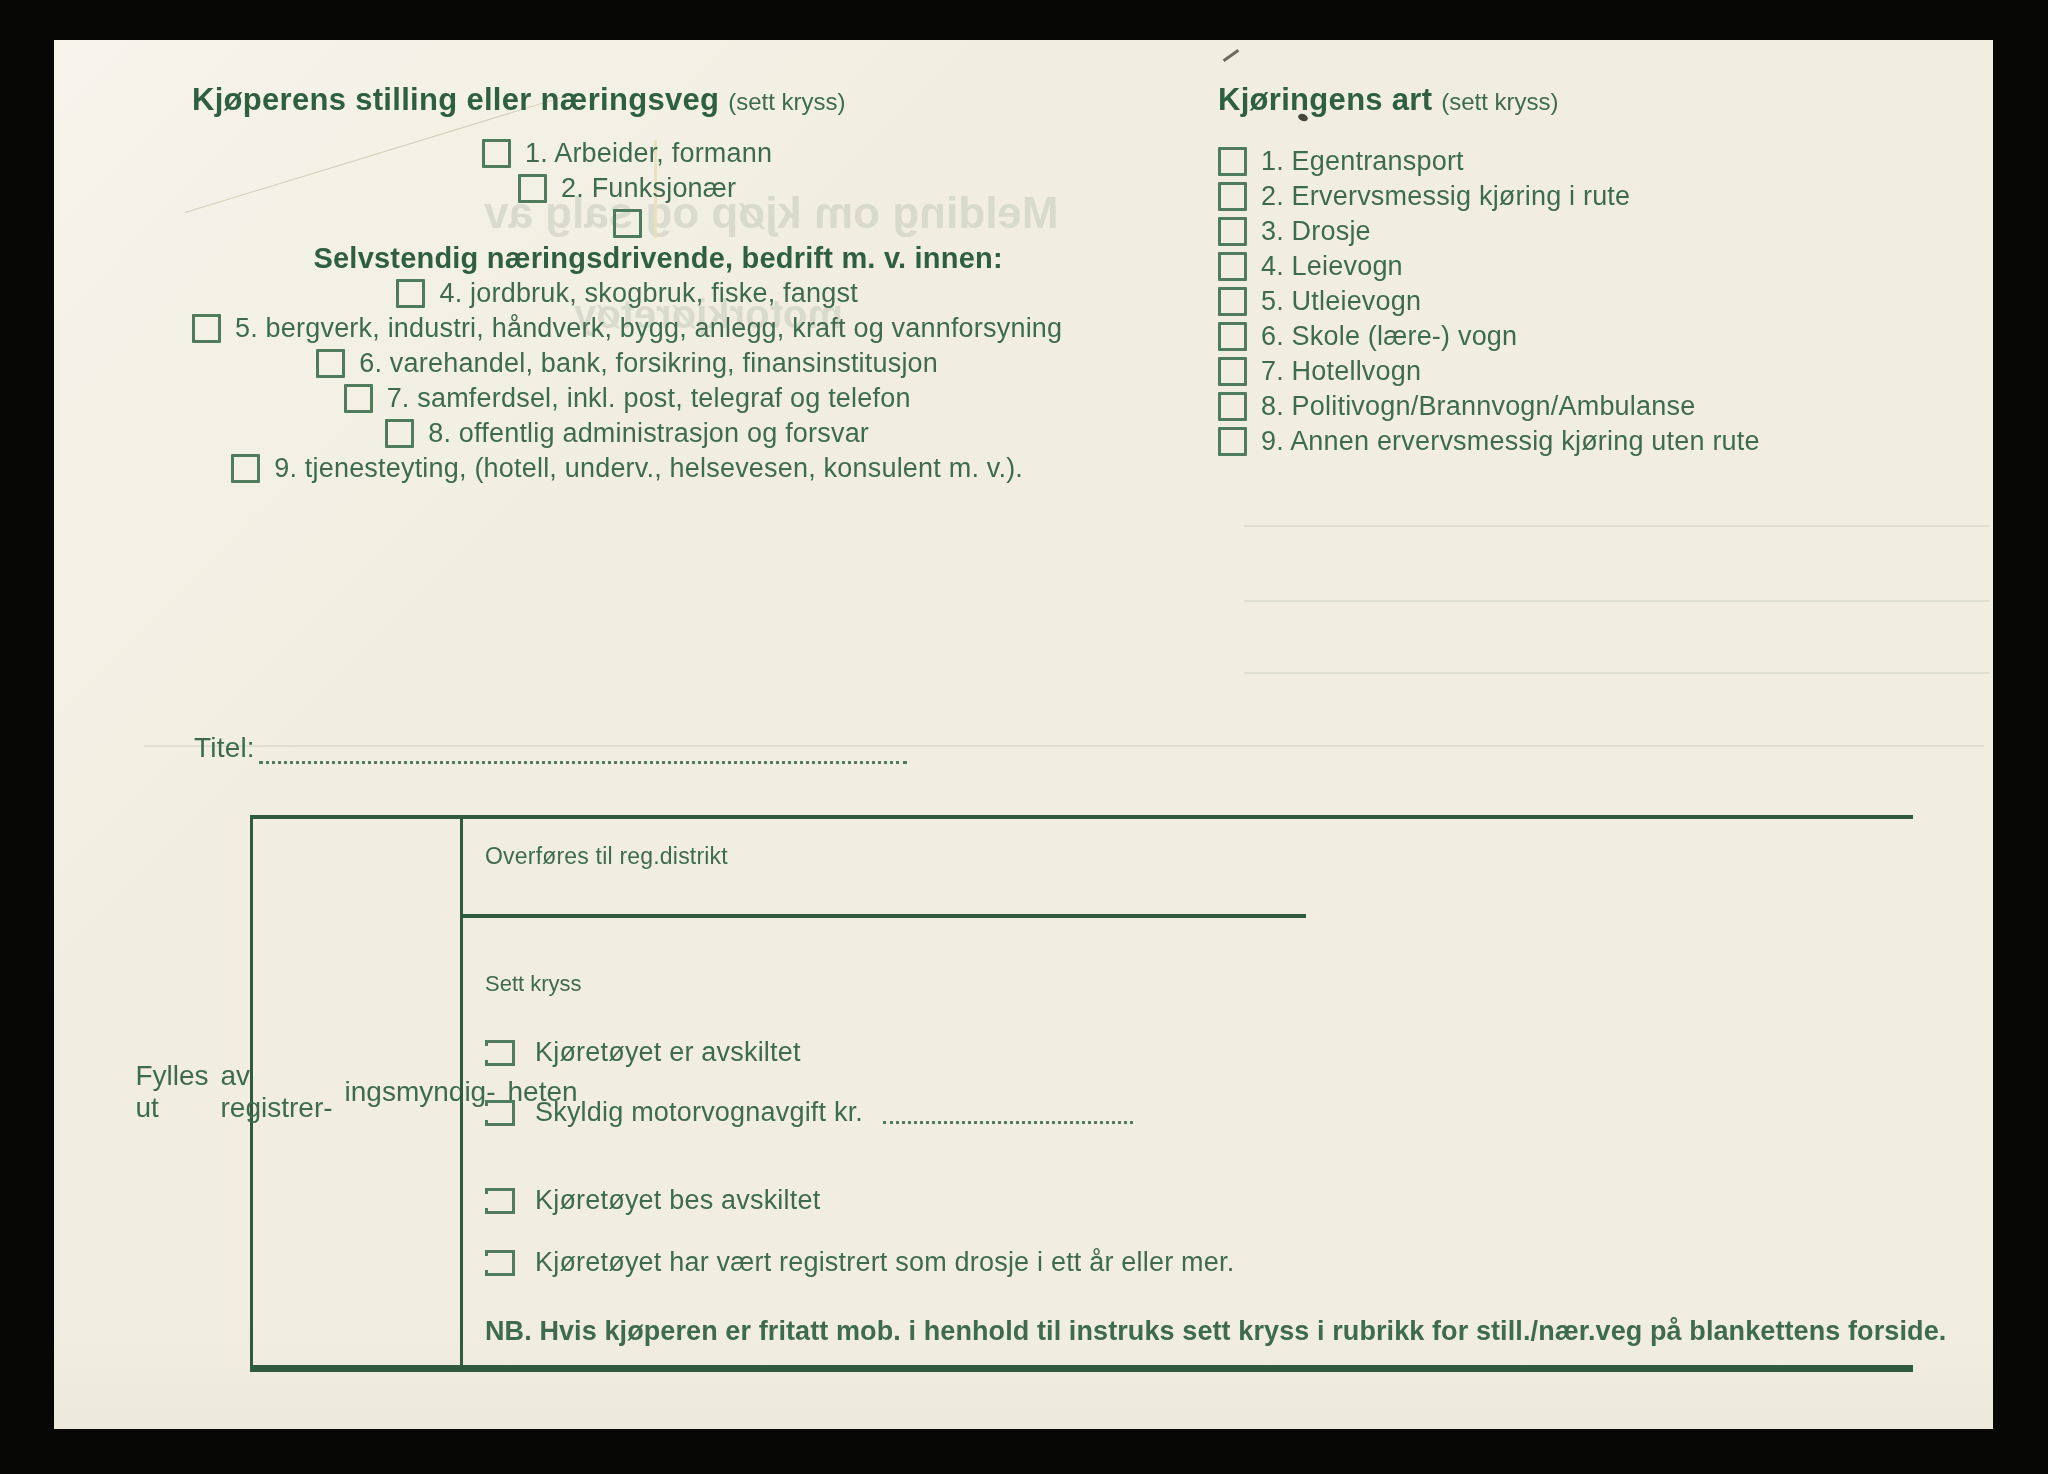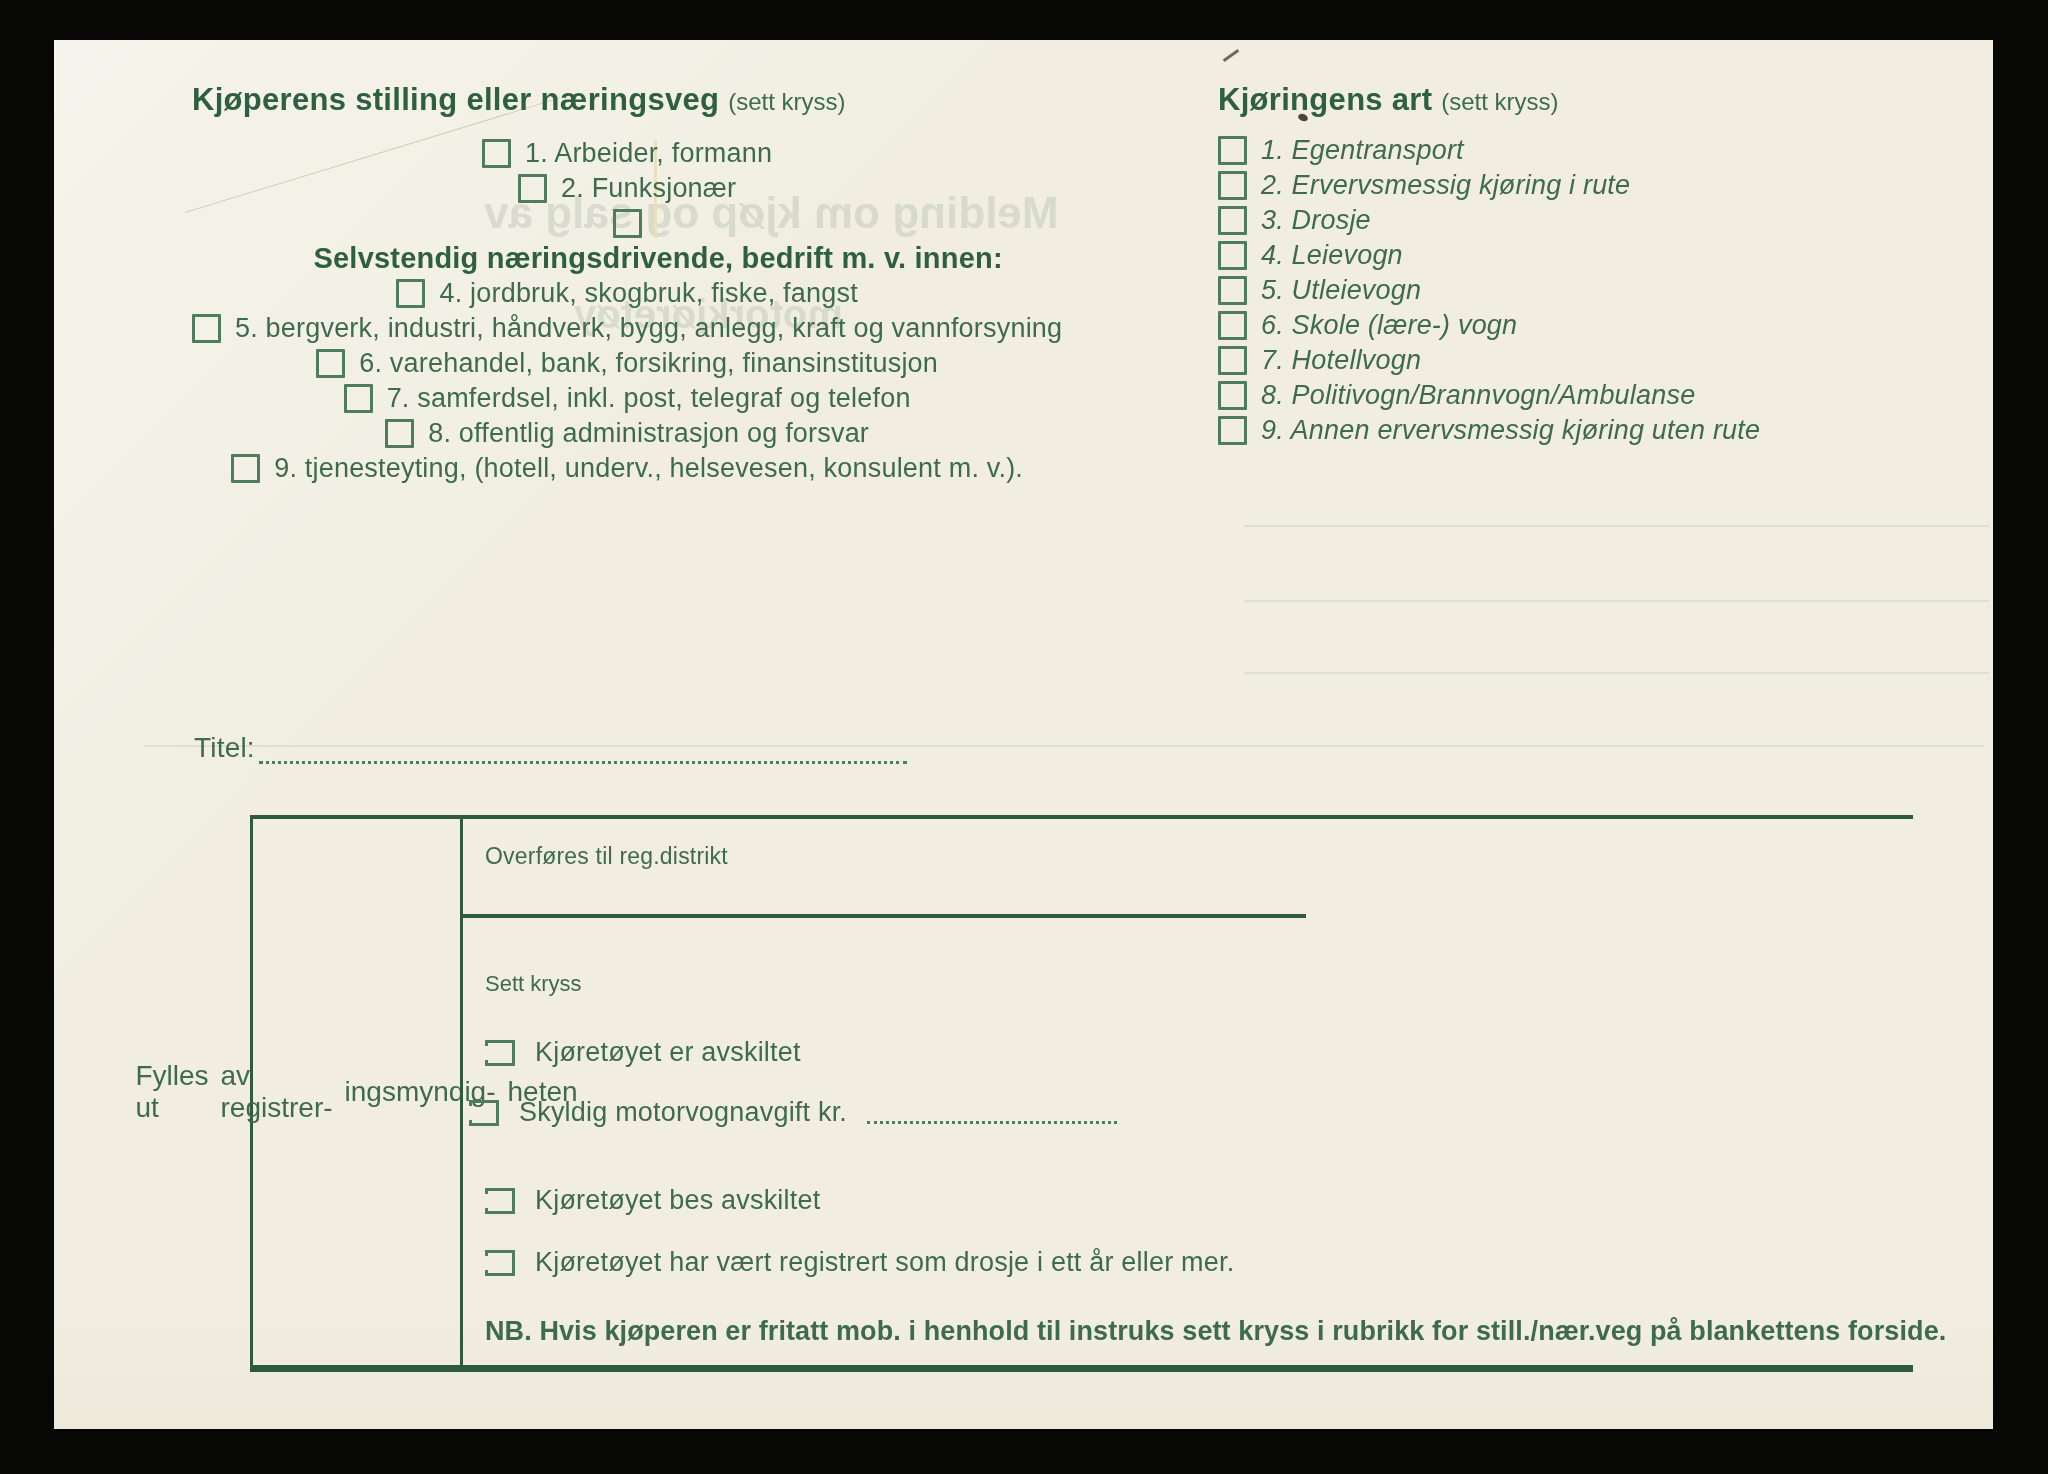--- a/index.html
+++ b/index.html
@@ -123,21 +123,21 @@
     <div class="row">
       <span class="cb"></span>
       <span class="lbl">9. tjenesteyting, (hotell, underv., helsevesen, konsulent m. v.).</span>
     </div>
   </div>
 
   <div class="heading" style="left:1164px;top:42px;">
     <span>Kjøringens art</span>
     <small>(sett kryss)</small>
   </div>
-  <div class="rows" style="left:1164px;top:93px;font-style:italic;">
+  <div class="rows" style="left:1164px;top:104px;">
     <div class="row">
       <span class="cb"></span>
       <span class="lbl">1. Egentransport</span>
     </div>
     <div class="row">
       <span class="cb"></span>
       <span class="lbl">2. Ervervsmessig kjøring i rute</span>
     </div>
     <div class="row">
       <span class="cb"></span>
@@ -185,21 +185,21 @@
 
     <div class="transfer">Overføres til reg.distrikt</div>
     <div class="underline"></div>
 
     <div class="setkryss">Sett kryss</div>
 
     <div class="check-row" style="left:232px;top:218px;">
       <span class="cb-open"></span>
       <span class="lbl">Kjøretøyet er avskiltet</span>
     </div>
-    <div class="check-row" style="left:216px;top:278px;">
+    <div class="check-row" style="left:232px;top:278px;">
       <span class="cb-open"></span>
       <span class="lbl">Skyldig motorvognavgift kr.</span>
       <span class="leader" style="width:250px;height:20px;"></span>
     </div>
     <div class="check-row" style="left:232px;top:366px;">
       <span class="cb-open"></span>
       <span class="lbl">Kjøretøyet bes avskiltet</span>
     </div>
     <div class="check-row" style="left:232px;top:428px;">
       <span class="cb-open"></span>

